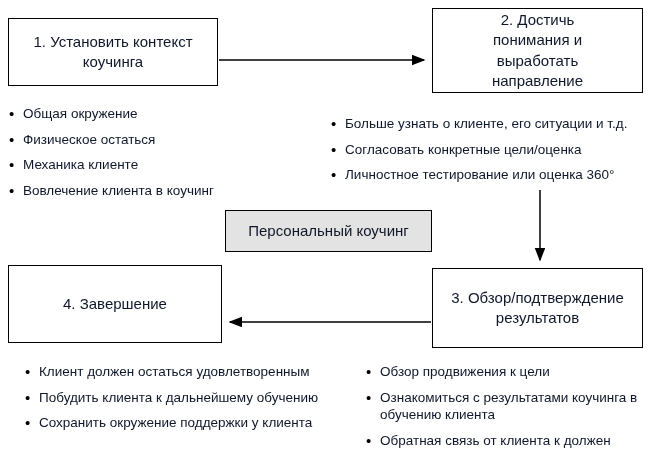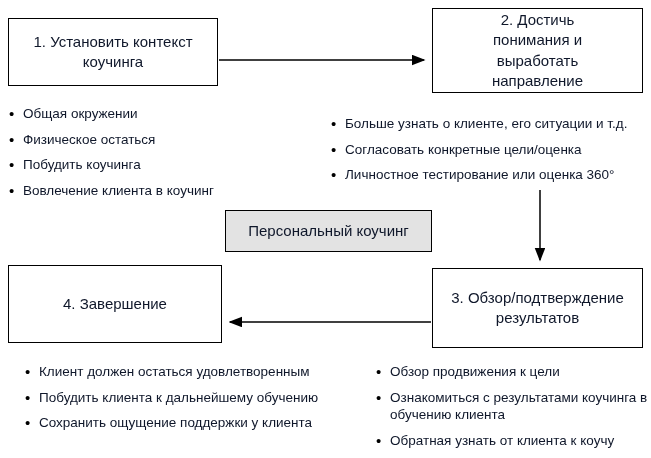--- a/index.html
+++ b/index.html
@@ -54,21 +54,21 @@
     content: "\2022";
     position: absolute;
     left: 1px;
     top: -1px;
     font-size: 15px;
     color: #000000;
   }
   #notes1 { left: 8px;   top: 105px; width: 300px; }
   #notes2 { left: 330px; top: 115px; width: 318px; }
   #notes4 { left: 24px;  top: 363px; width: 330px; }
-  #notes3 { left: 375px; top: 363px; width: 276px; }
+  #notes3 { left: 365px; top: 363px; width: 276px; }
 
   .arrows {
     position: absolute;
     left: 0;
     top: 0;
     width: 651px;
     height: 458px;
     pointer-events: none;
   }
 </style>
@@ -91,42 +91,42 @@
 
   <div class="flow-box" id="box3">
     <span>3. Обзор/подтверждение результатов</span>
   </div>
 
   <div class="flow-box" id="box4">
     <span>4. Завершение</span>
   </div>
 
   <ul class="notes" id="notes1">
-    <li>Общая окружении</li>
+    <li>Общая окружение</li>
     <li>Физическое остаться</li>
-    <li>Побудить коучинга</li>
+    <li>Механика клиенте</li>
     <li>Вовлечение клиента в коучинг</li>
   </ul>
 
   <ul class="notes" id="notes2">
     <li>Больше узнать о клиенте, его ситуации и т.д.</li>
     <li>Согласовать конкретные цели/оценка</li>
     <li>Личностное тестирование или оценка 360°</li>
   </ul>
 
   <ul class="notes" id="notes4">
     <li>Клиент должен остаться удовлетворенным</li>
     <li>Побудить клиента к дальнейшему обучению</li>
-    <li>Сохранить ощущение поддержки у клиента</li>
+    <li>Сохранить окружение поддержки у клиента</li>
   </ul>
 
   <ul class="notes" id="notes3">
     <li>Обзор продвижения к цели</li>
     <li>Ознакомиться с результатами коучинга в обучению клиента</li>
-    <li>Обратная узнать от клиента к коучу</li>
+    <li>Обратная связь от клиента к должен</li>
   </ul>
 
   <svg class="arrows" viewBox="0 0 651 458" xmlns="http://www.w3.org/2000/svg">
     <defs>
       <marker id="arrowhead" markerWidth="9" markerHeight="8" refX="8" refY="3.5" orient="auto">
         <path d="M0,0 L9,3.5 L0,7 Z" fill="#000000"></path>
       </marker>
     </defs>
     <line x1="219" y1="60" x2="424" y2="60" stroke="#000000" stroke-width="1.5" marker-end="url(#arrowhead)"></line>
     <line x1="540" y1="190" x2="540" y2="260" stroke="#000000" stroke-width="1.5" marker-end="url(#arrowhead)"></line>

